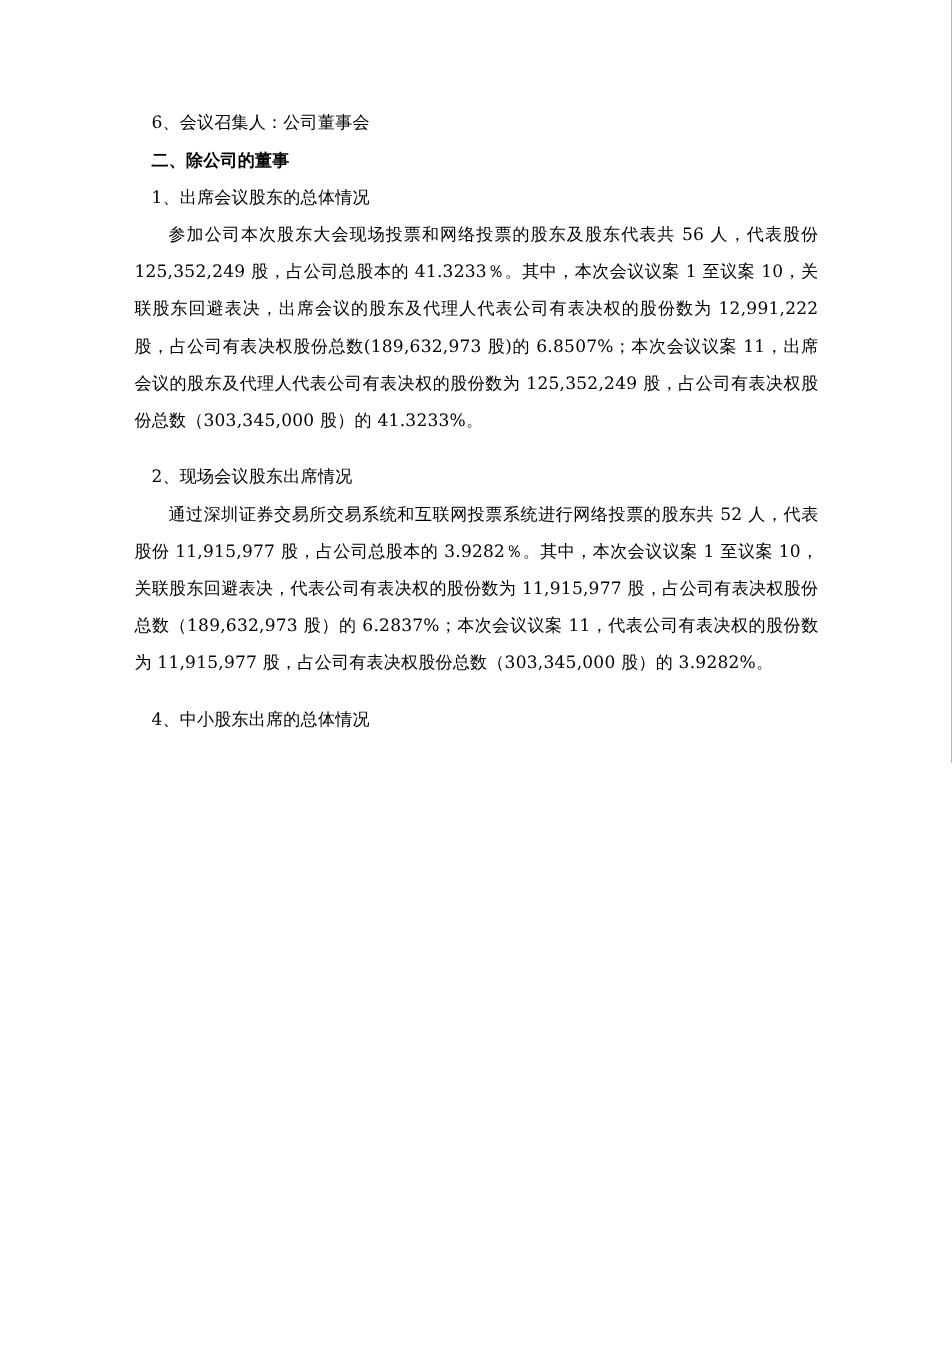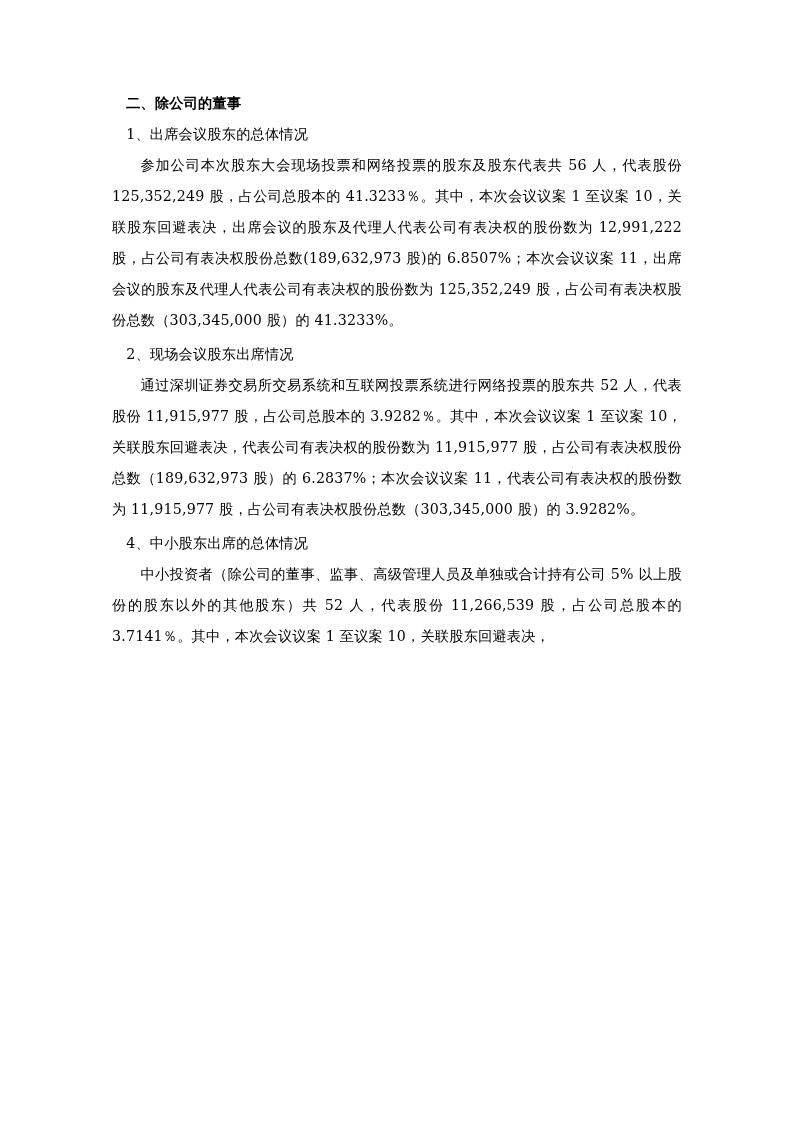--- a/index.html
+++ b/index.html
@@ -39,31 +39,31 @@
     text-indent: 2em;
   }
   p.indent1 {
     text-indent: 1em;
   }
   p.heading {
     font-weight: bold;
     text-indent: 1em;
   }
   p.gap {
-    margin-top: 3px;
+    margin-top: 16px;
   }
 </style>
 </head>
 <body>
 
 <div class="page">
   <div class="content">
 
+    <p class="indent1">6、会议召集人：公司董事会</p>
     <p class="heading">二、除公司的董事</p>
     <p class="indent1">1、出席会议股东的总体情况</p>
     <p class="indent">参加公司本次股东大会现场投票和网络投票的股东及股东代表共 56 人，代表股份 125,352,249 股，占公司总股本的 41.3233％。其中，本次会议议案 1 至议案 10，关联股东回避表决，出席会议的股东及代理人代表公司有表决权的股份数为 12,991,222 股，占公司有表决权股份总数(189,632,973 股)的 6.8507%；本次会议议案 11，出席会议的股东及代理人代表公司有表决权的股份数为 125,352,249 股，占公司有表决权股份总数（303,345,000 股）的 41.3233%。</p>
     <p class="indent1 gap">2、现场会议股东出席情况</p>
     <p class="indent">通过深圳证券交易所交易系统和互联网投票系统进行网络投票的股东共 52 人，代表股份 11,915,977 股，占公司总股本的 3.9282％。其中，本次会议议案 1 至议案 10，关联股东回避表决，代表公司有表决权的股份数为 11,915,977 股，占公司有表决权股份总数（189,632,973 股）的 6.2837%；本次会议议案 11，代表公司有表决权的股份数为 11,915,977 股，占公司有表决权股份总数（303,345,000 股）的 3.9282%。</p>
     <p class="indent1 gap">4、中小股东出席的总体情况</p>
-    <p class="indent">中小投资者（除公司的董事、监事、高级管理人员及单独或合计持有公司 5% 以上股份的股东以外的其他股东）共 52 人，代表股份 11,266,539 股，占公司总股本的 3.7141％。其中，本次会议议案 1 至议案 10，关联股东回避表决，</p>
 
   </div>
 </div>
 
 </body></html>

